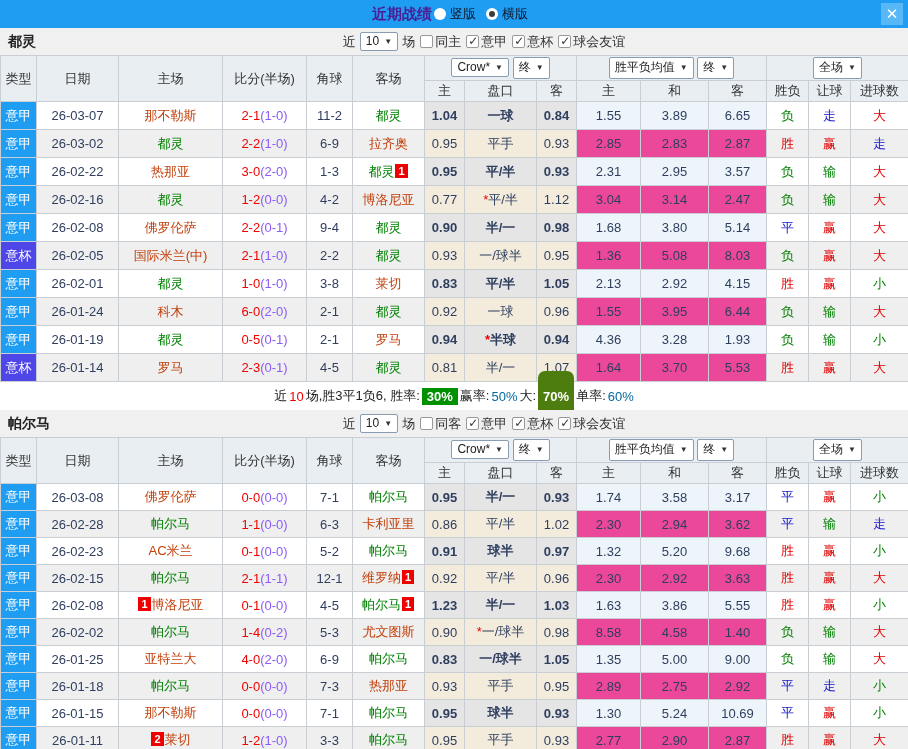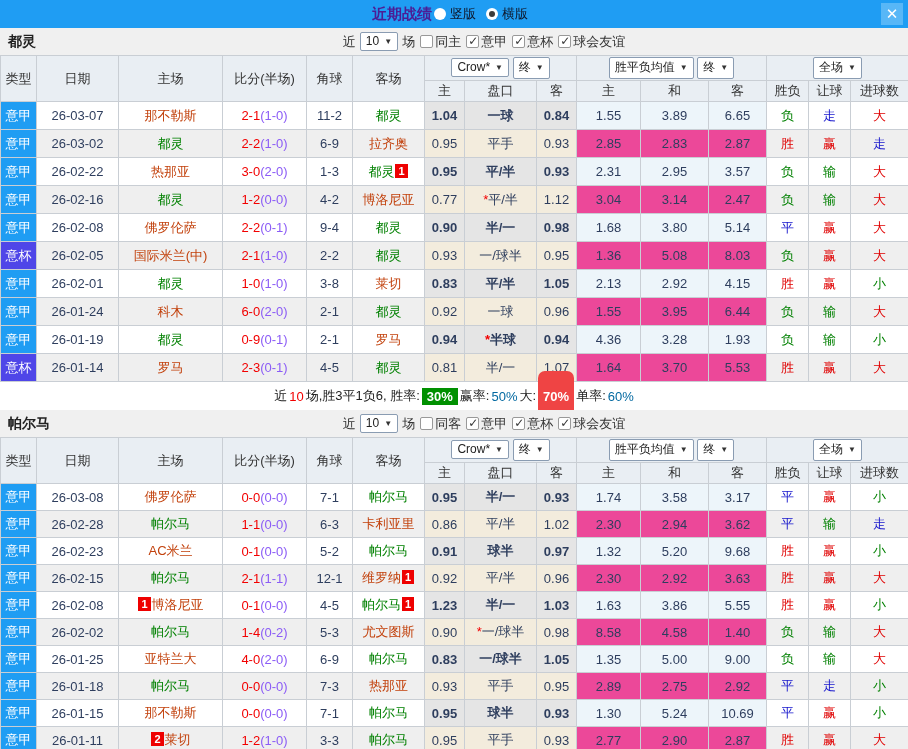--- a/index.html
+++ b/index.html
@@ -48,21 +48,21 @@
   .star { color:#f20000; }
   .card { display:inline-block; background:#ee0000; color:#fff; font-size:11px; font-weight:bold; padding:0 3px; line-height:14px; margin:0 1px; vertical-align:1px; }
   .red { color:#e00000; }
   .green { color:#008000; }
   .blue { color:#1414cc; }
   
   .summary { height:28px; display:flex; align-items:center; justify-content:center; background:#fff; font-size:13px; color:#222; }
   .summary span { margin:0 1px; }
   .num-red { color:#f20000; }
   .pct-green { background:#009000; color:#fff; font-weight:bold; padding:1px 5px; margin:0 3px; }
-  .pct-red { background:#ef4444; color:#fff; font-weight:bold; padding:18px 5px; margin:0 3px;border-radius:7px; }
+  .pct-red { background:#4d7c0f; color:#fff; font-weight:bold; padding:18px 5px; margin:0 3px;border-radius:7px; }
   .pct-blue { color:#0369a1; }
   .sp { margin-left:8px; }
 </style>
 </head>
 <body>
 
 <div class="titlebar">
   <span class="ttl">近期战绩</span>
   <span class="radio"></span>
   <span class="rlabel">竖版</span>
@@ -272,21 +272,21 @@
         <td class="mean">3.95</td>
         <td class="mean">6.44</td>
         <td class="green">负</td>
         <td class="green">输</td>
         <td class="red">大</td>
       </tr>
       <tr class="odd">
         <td class="league serie">意甲</td>
         <td>26-01-19</td>
         <td><span class="tgreen">都灵</span></td>
-        <td><span class="score">0-9</span><span class="half">(0-1)</span></td>
+        <td><span class="score">0-5</span><span class="half">(0-1)</span></td>
         <td>2-1</td>
         <td><span class="tname">罗马</span></td>
         <td class="odds">0.94</td>
         <td class="odds"><span class="star">*</span><span>半球</span></td>
         <td class="odds">0.94</td>
         <td class="mean">4.36</td>
         <td class="mean">3.28</td>
         <td class="mean">1.93</td>
         <td class="green">负</td>
         <td class="green">输</td>

